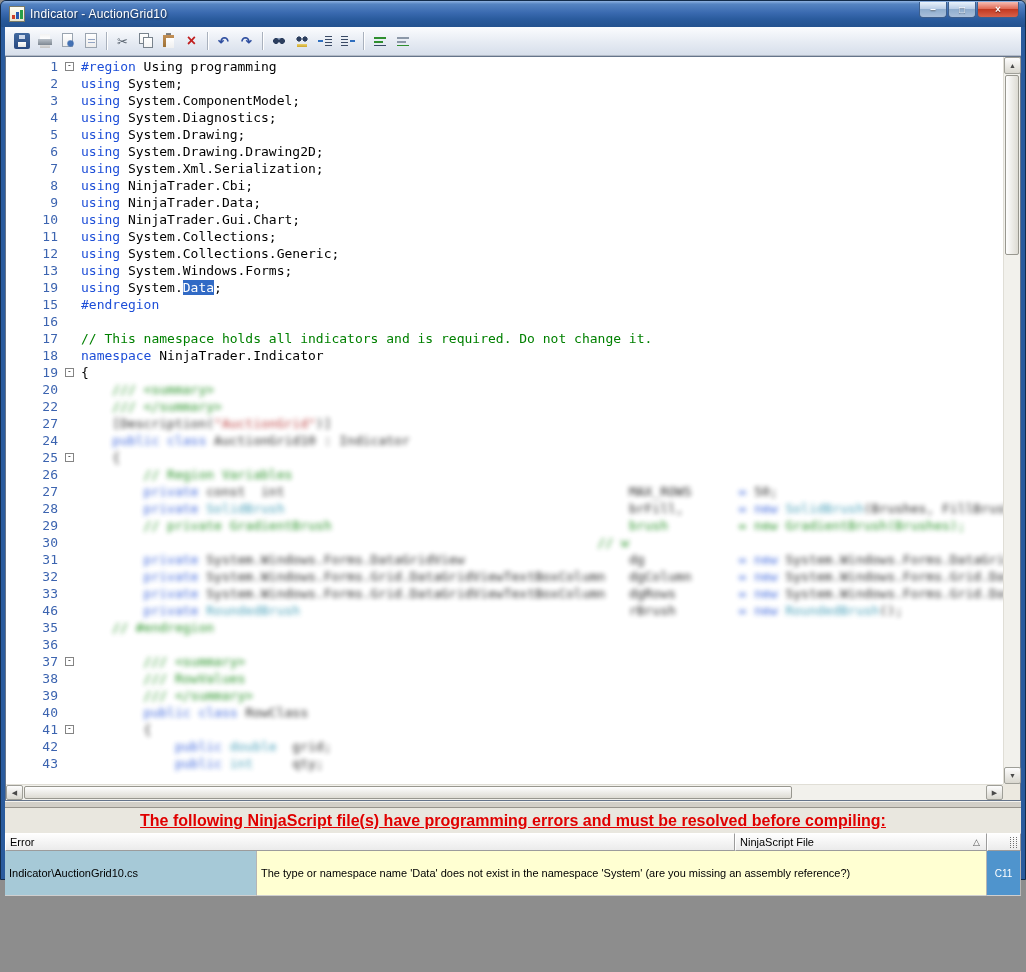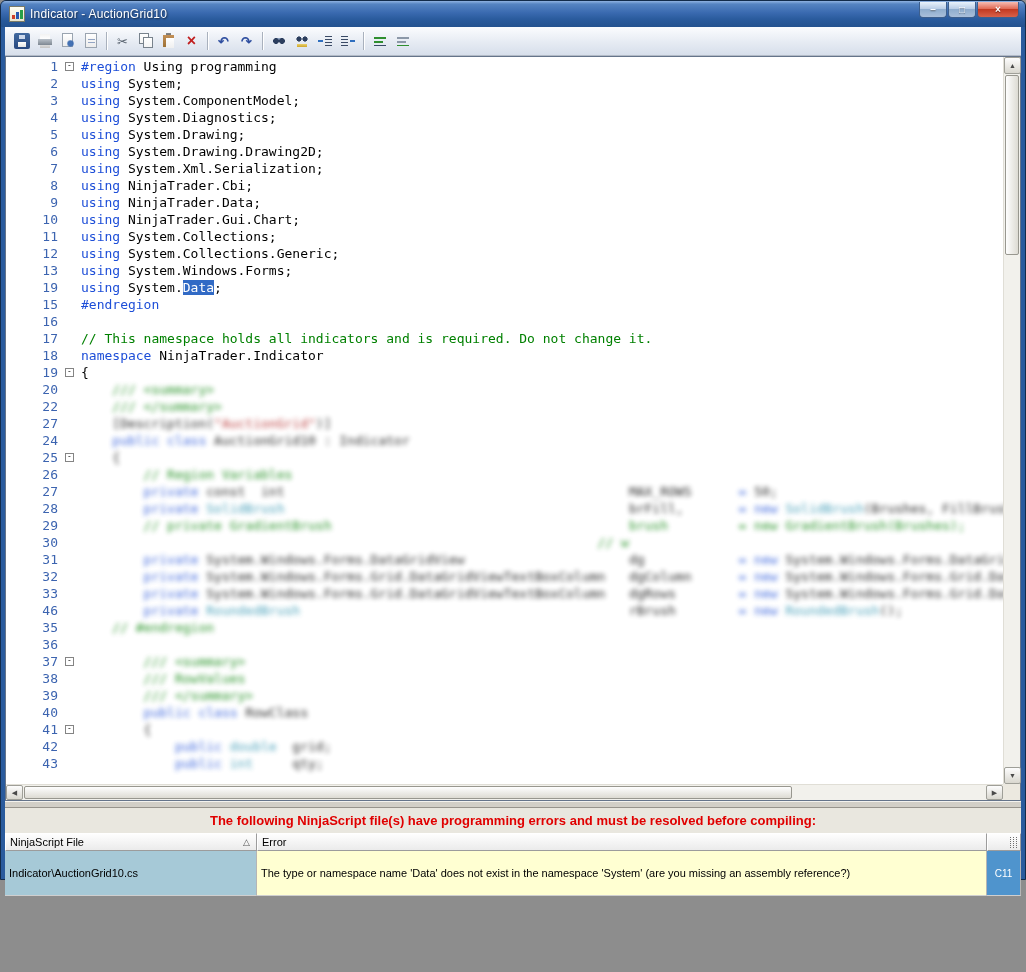--- a/index.html
+++ b/index.html
@@ -130,21 +130,21 @@
           background:linear-gradient(#fefefe,#dddbd3);box-sizing:border-box;display:flex;align-items:center;justify-content:center;}
   .hthumb .grip{width:14px;height:7px;background:repeating-linear-gradient(90deg,#aoa 0,#a8a69e 0 1px,transparent 1px 3px);}
   .sb-corner{position:absolute;right:0;bottom:0;width:17px;height:16px;background:#ece9e0;}
 
   
   .splitter{flex:0 0 7px;background:#d2cfc7;border-top:1px solid #f4f3ee;border-bottom:1px solid #97948c;box-sizing:border-box;}
 
   
   .error-panel{flex:1;display:flex;flex-direction:column;background:#8d8d8d;min-height:0;}
   .err-message{flex:0 0 25px;display:flex;align-items:center;justify-content:center;
-               background:#e9e7df;color:#e00000;font-size:13px;font-weight:bold;}
+               background:#e9e7df;color:#e00000;font-size:16px;font-weight:bold;text-decoration:underline;}
   .grid-header{flex:0 0 18px;display:flex;background:#efefef;}
   .gh-cell{box-sizing:border-box;border-top:1px solid #fff;border-left:1px solid #fff;
            border-right:1px solid #9c9c9c;border-bottom:1px solid #9c9c9c;
            background:linear-gradient(#fefefe,#ebebeb);display:flex;align-items:center;
            font-size:11px;color:#000;padding:0 4px;overflow:hidden;white-space:nowrap;}
   .gh-cell.file{flex:0 0 252px;justify-content:space-between;}
   .gh-cell.err{flex:1;}
   .gh-cell.grip-cell{flex:0 0 34px;justify-content:flex-end;gap:2px;padding-right:3px;}
   .sort{font-size:9px;color:#555;margin-right:2px;}
   .gripdots{display:block;width:0;height:11px;border-left:1px dotted #6f6f6f;}
@@ -473,26 +473,26 @@
 
     <div class="sb-corner"></div>
   </div>
 
   <div class="splitter"></div>
 
   <div class="error-panel">
     <div class="err-message">The following NinjaScript file(s) have programming errors and must be resolved before compiling:</div>
 
     <div class="grid-header">
+      <div class="gh-cell err">
+        <span>Error</span>
+      </div>
       <div class="gh-cell file">
         <span>NinjaScript File</span>
         <span class="sort">△</span>
-      </div>
-      <div class="gh-cell err">
-        <span>Error</span>
       </div>
       <div class="gh-cell grip-cell">
         <span class="gripdots"></span>
         <span class="gripdots"></span>
         <span class="gripdots"></span>
       </div>
     </div>
 
     <div class="grid-row">
       <div class="cell file">Indicator\AuctionGrid10.cs</div>

